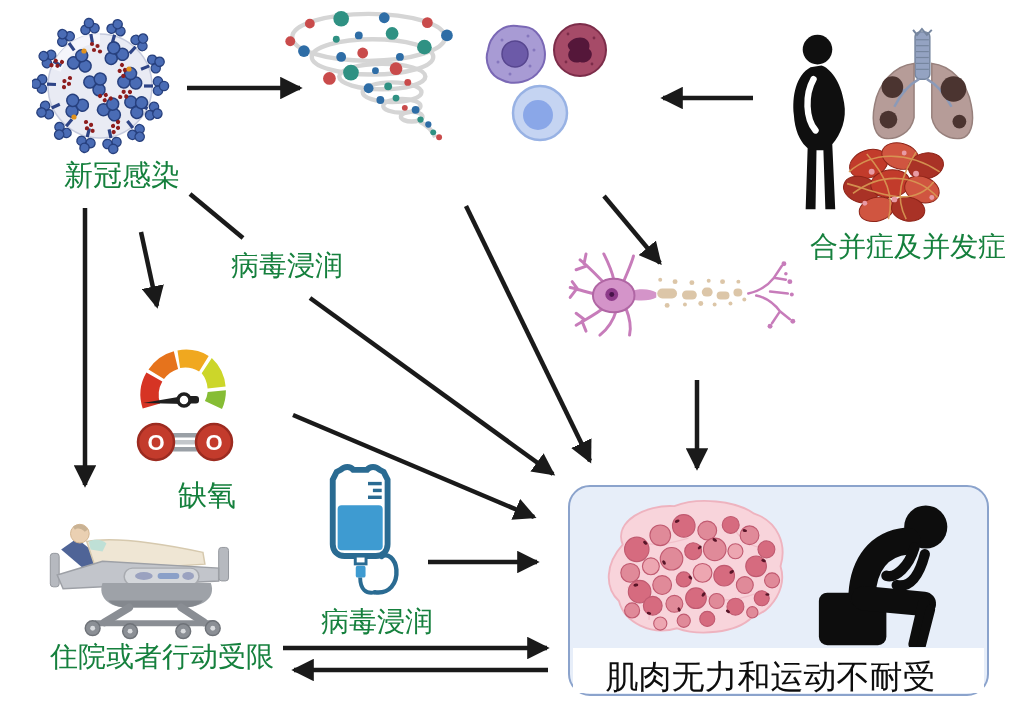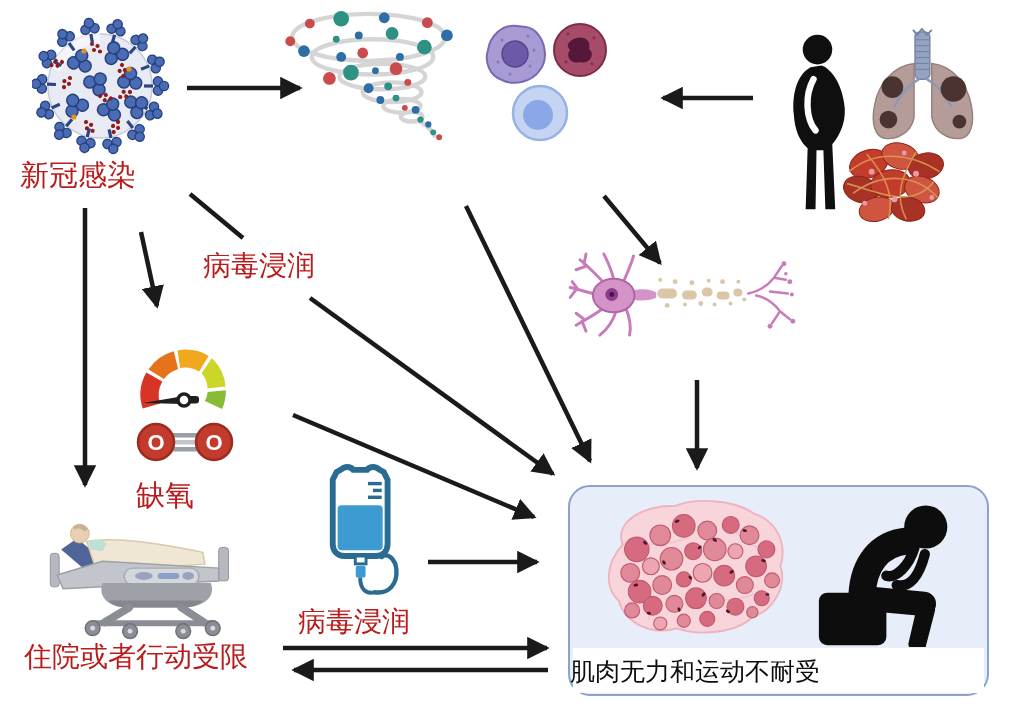--- a/index.html
+++ b/index.html
@@ -1,24 +1,24 @@
 <!DOCTYPE html>
 <html><head>
 <meta charset="utf-8">
 <style>
   html,body{margin:0;padding:0;background:#fff;}
   #canvas{position:relative;width:1036px;height:725px;background:#ffffff;overflow:hidden;
           font-family:"Liberation Sans","DejaVu Sans",sans-serif;color:#0d0d0d;}
   .node{position:absolute;}
-  .lbl{position:absolute;text-align:left;font-weight:500;color:#b91c1c;line-height:1.1;white-space:nowrap;}
+  .lbl{position:absolute;text-align:right;font-weight:500;color:#15803d;line-height:1.1;white-space:nowrap;}
   #arrow-layer{position:absolute;left:0;top:0;width:1036px;height:725px;}
   #outcome-box{position:absolute;left:568px;top:485px;width:421px;height:211px;
                background:#e7eef9;border:2.5px solid #8ba3cc;border-radius:22px;box-sizing:border-box;}
   #outcome-strip{position:absolute;left:3px;right:3px;top:161px;height:45px;background:#ffffff;}
-  #outcome-label{position:absolute;left:0;right:16px;top:168px;font-size:25px;font-weight:500;}
+  #outcome-label{position:absolute;left:0;right:16px;top:168px;text-align:center;font-size:33px;font-weight:500;}
 </style>
 </head>
 <body>
 
 <div id="canvas">
 
   <svg id="arrow-layer" viewBox="0 0 1036 725">
     <defs>
       <marker id="ah" markerWidth="5.6" markerHeight="5" refX="4.4" refY="2.5" orient="auto" markerUnits="strokeWidth">
         <path d="M0,0 L5,2.5 L0,5 Z" fill="#1a1a1a"></path>
@@ -296,20 +296,21 @@
           <circle cx="95" cy="150" r="3"></circle>
             <circle cx="140" cy="152" r="3"></circle>
             <circle cx="118" cy="178" r="3"></circle>
           <circle cx="156" cy="176" r="2.5"></circle>
             <circle cx="88" cy="182" r="2.5"></circle>
             <circle cx="128" cy="131" r="2.5"></circle>
         </g>
       </g>
     </svg>
   </div>
+  <div class="lbl" style="left:776px;top:232px;width:230px;font-size:28px;">合并症及并发症</div>
 
   <div class="lbl" style="left:203px;top:251px;width:140px;font-size:28px;">病毒浸润</div>
 
   <div class="node" style="left:562px;top:248px;width:238px;height:94px;">
     <svg width="238" height="94" viewBox="0 0 240 95">
       <g stroke="#c77cba" stroke-width="3" fill="none" stroke-linecap="round">
         <path d="M45,38 C35,28 28,20 18,12 M25,18 L14,22 M22,16 L24,6"></path>
         <path d="M40,48 C28,46 18,42 8,40 M16,42 L10,34 M14,42 L8,50"></path>
         <path d="M45,58 C36,66 24,72 14,78 M22,72 L14,66 M20,74 L24,84"></path>
         <path d="M52,32 C50,22 46,14 42,6"></path>

